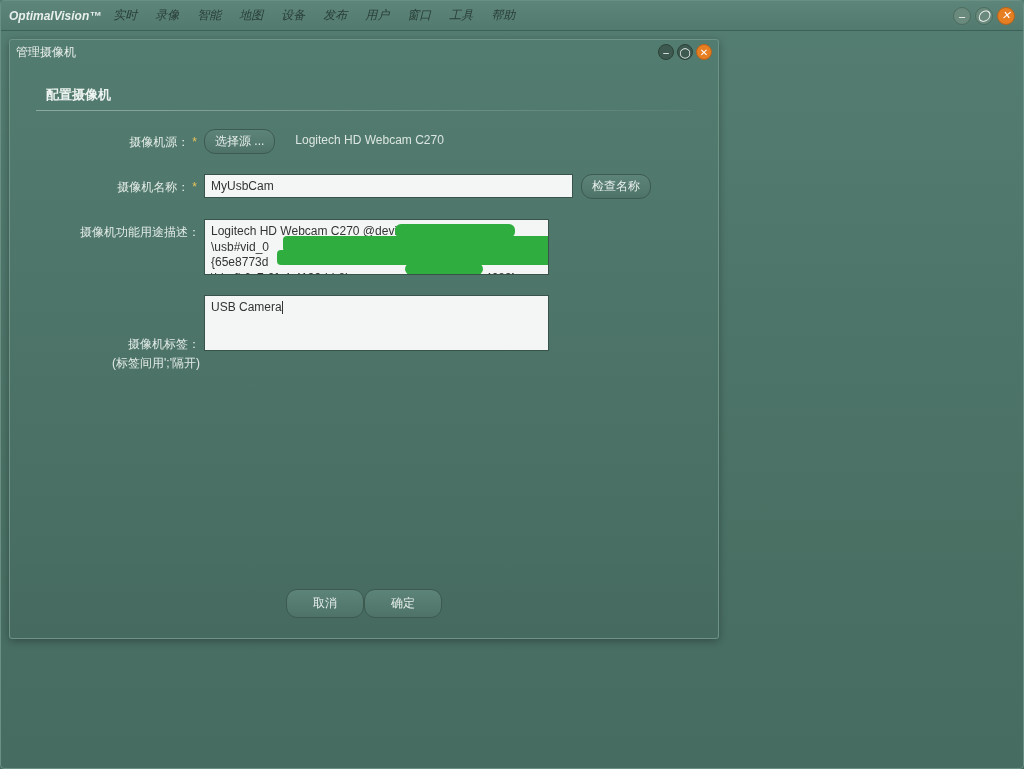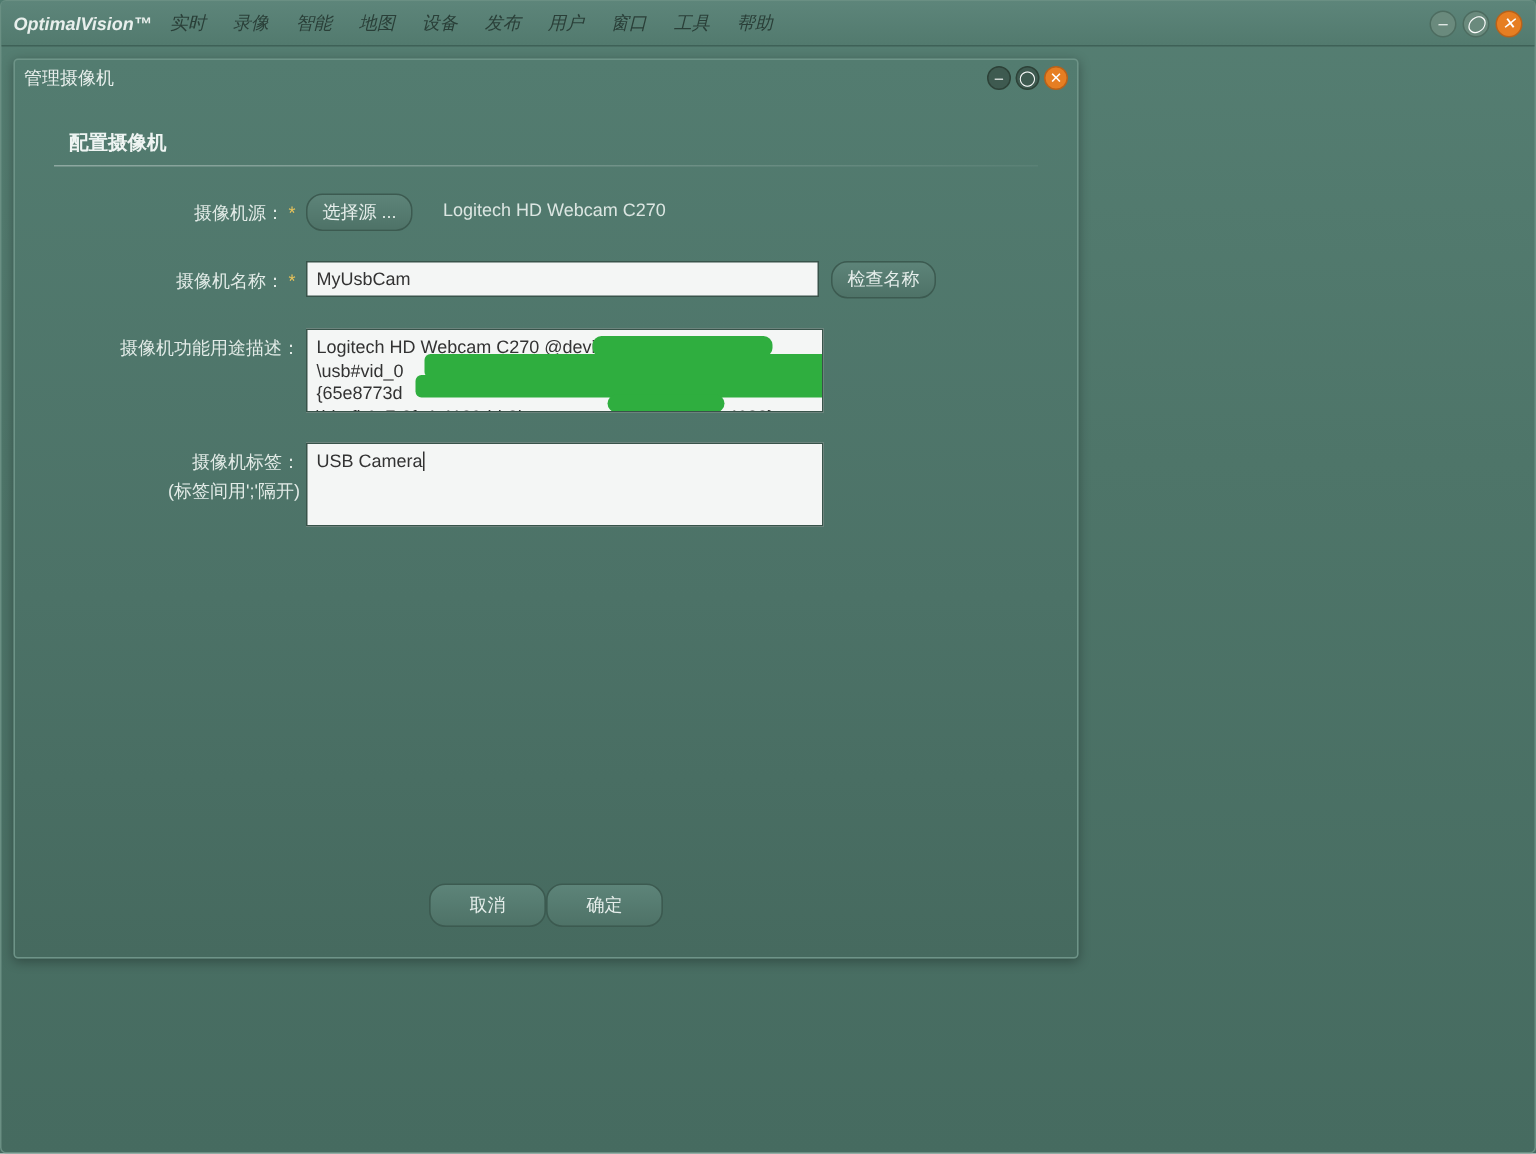--- a/index.html
+++ b/index.html
@@ -165,21 +165,21 @@
     }
     
     .source-name {
       color: #dce6e2;
       font-size: 12px;
       padding-top: 4px;
       margin-left: 12px;
     }
     
     .text-input {
-      width: 342px;
+      width: 369px;
       height: 24px;
       background: #f4f6f5;
       border: 1px solid #38534a;
       padding: 2px 6px;
       font-size: 12px;
       color: #333;
       font-family: inherit;
     }
     
     .textarea-box {
@@ -201,20 +201,21 @@
       border-radius: 6px;
     }
     .r1 { top: 4px; left: 190px; width: 120px; height: 14px; }
     .r2 { top: 16px; left: 78px; width: 280px; height: 16px; border-radius: 4px;}
     .r3 { top: 30px; left: 72px; width: 308px; height: 15px; border-radius: 4px;}
     .r4 { top: 43px; left: 200px; width: 78px; height: 12px; }
     
     .label-multi {
       display: flex;
       flex-direction: column;
+      margin-top: 36px;
     }
     
     .tagbox {
       width: 345px;
       height: 56px;
       background: #f4f6f5;
       border: 1px solid #38534a;
       padding: 4px 6px;
       font-size: 12px;
       color: #333;

